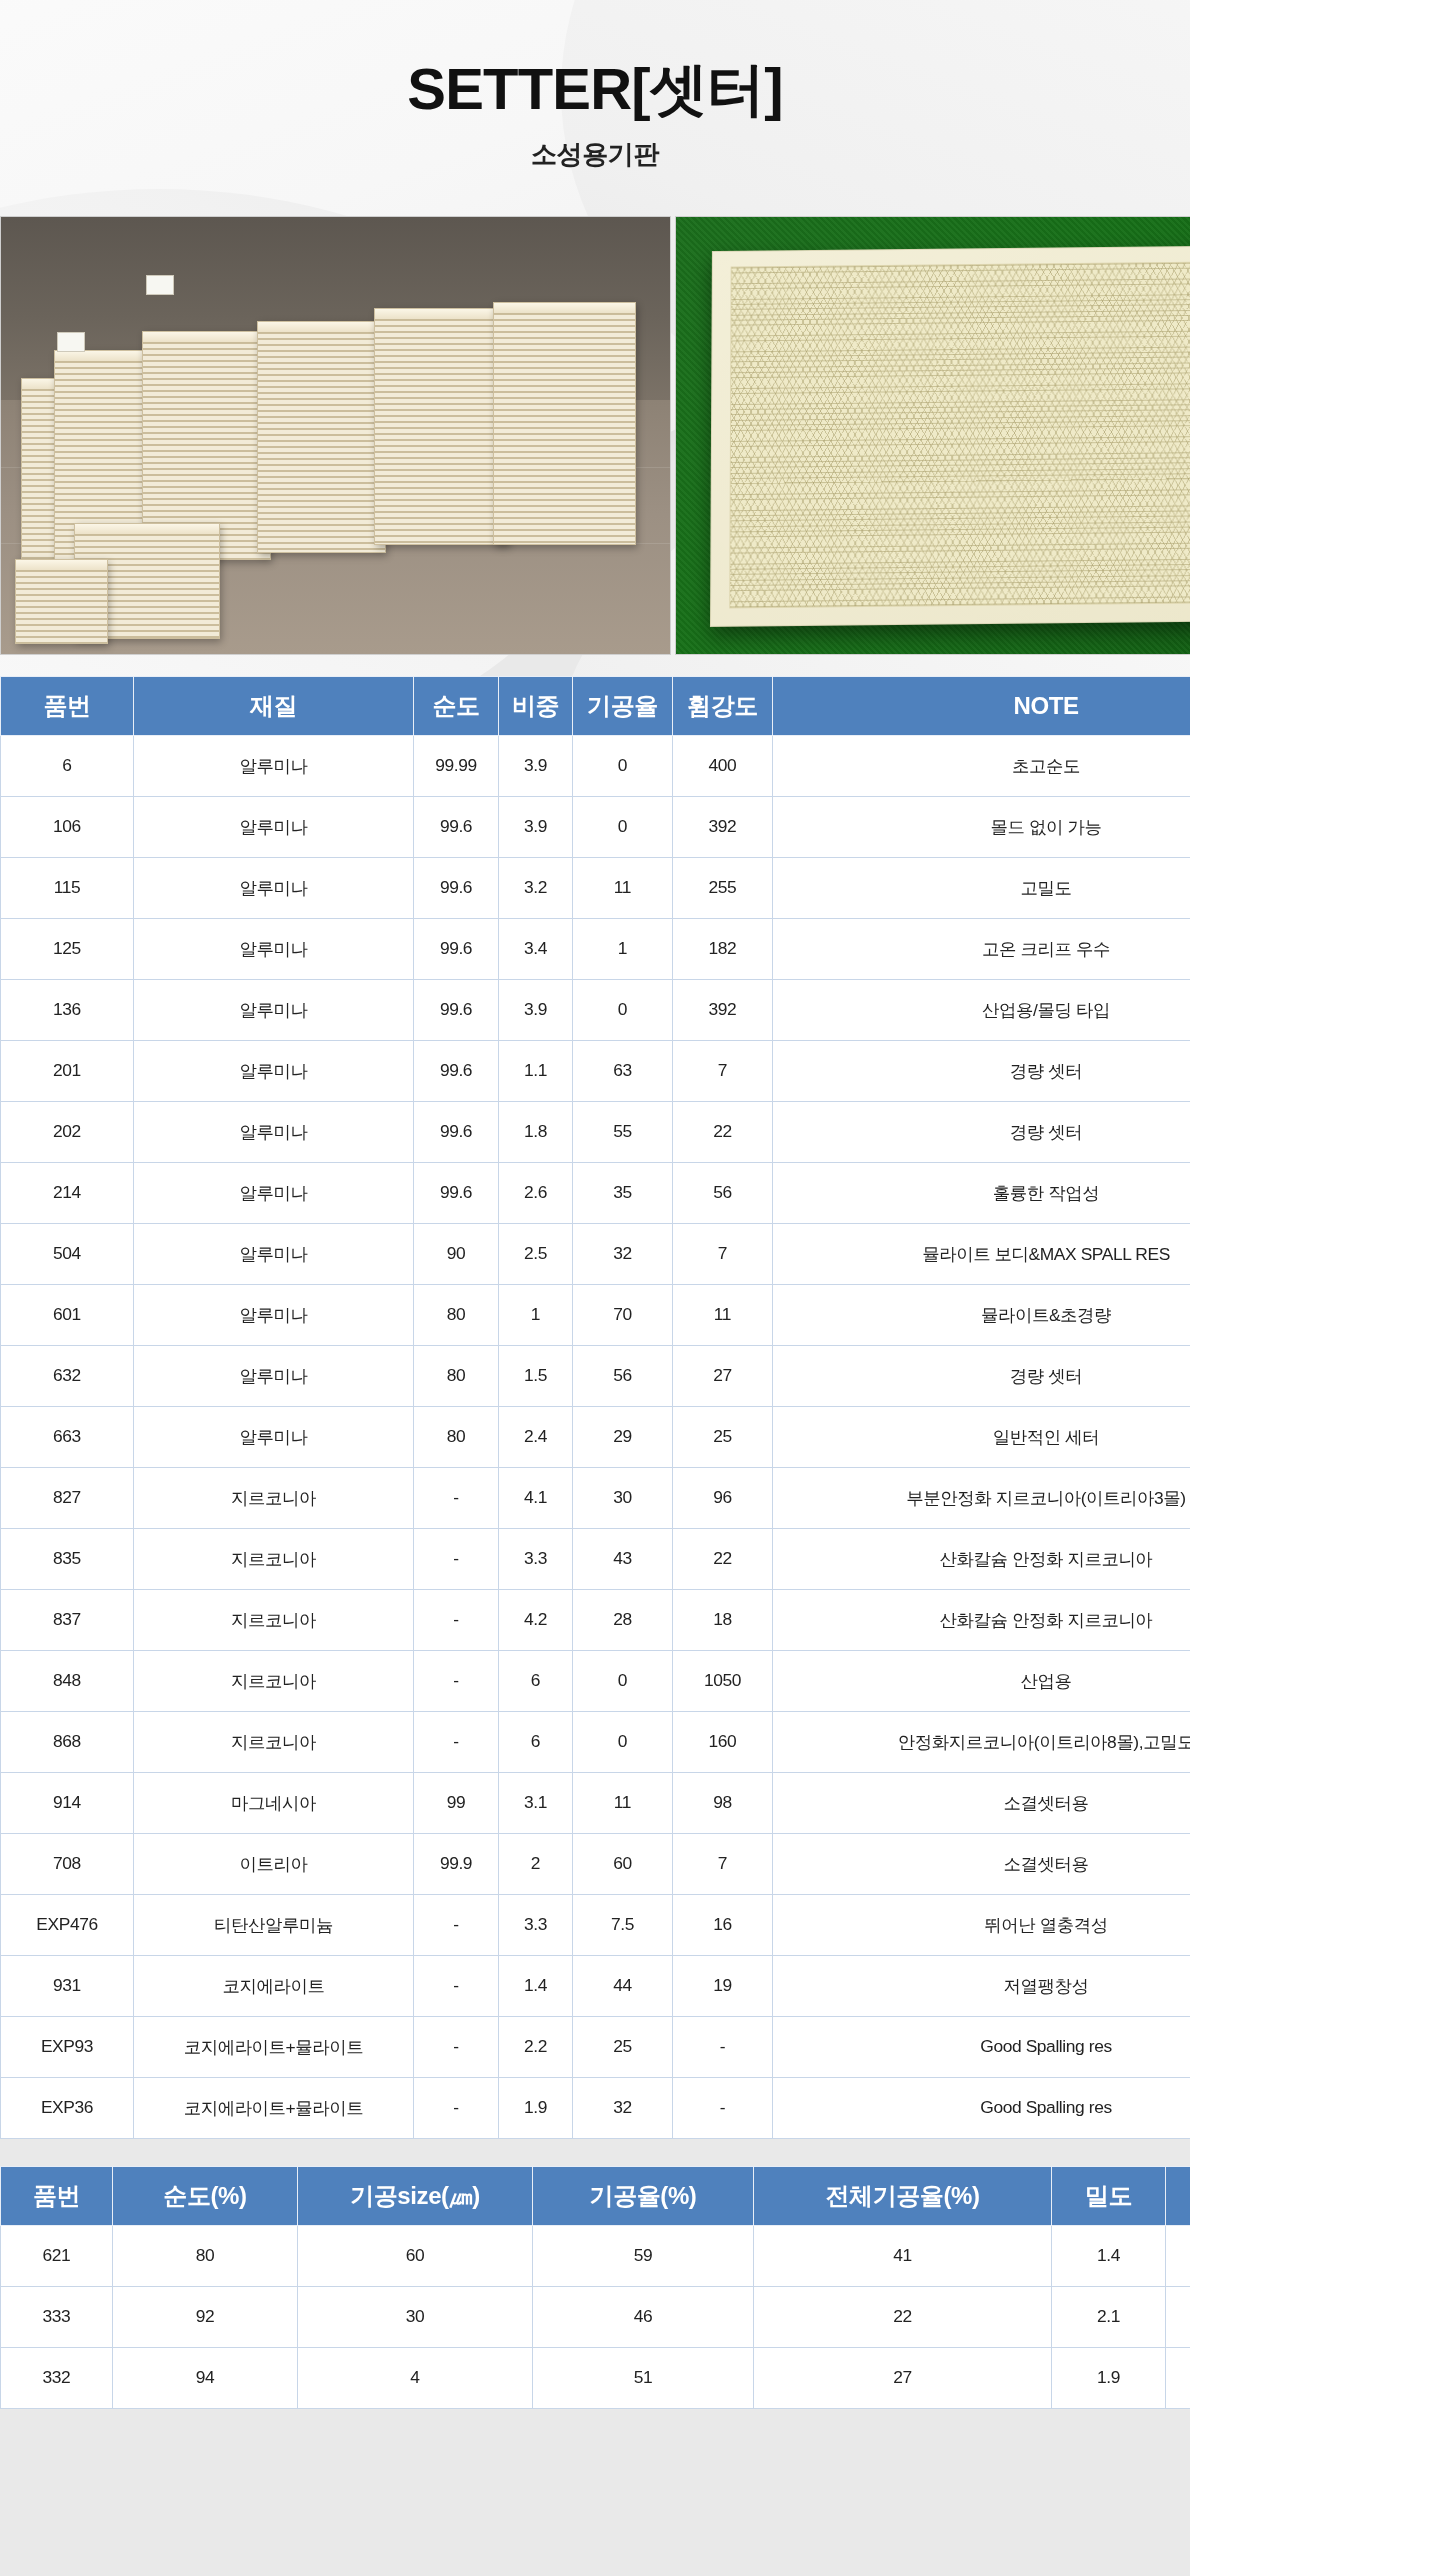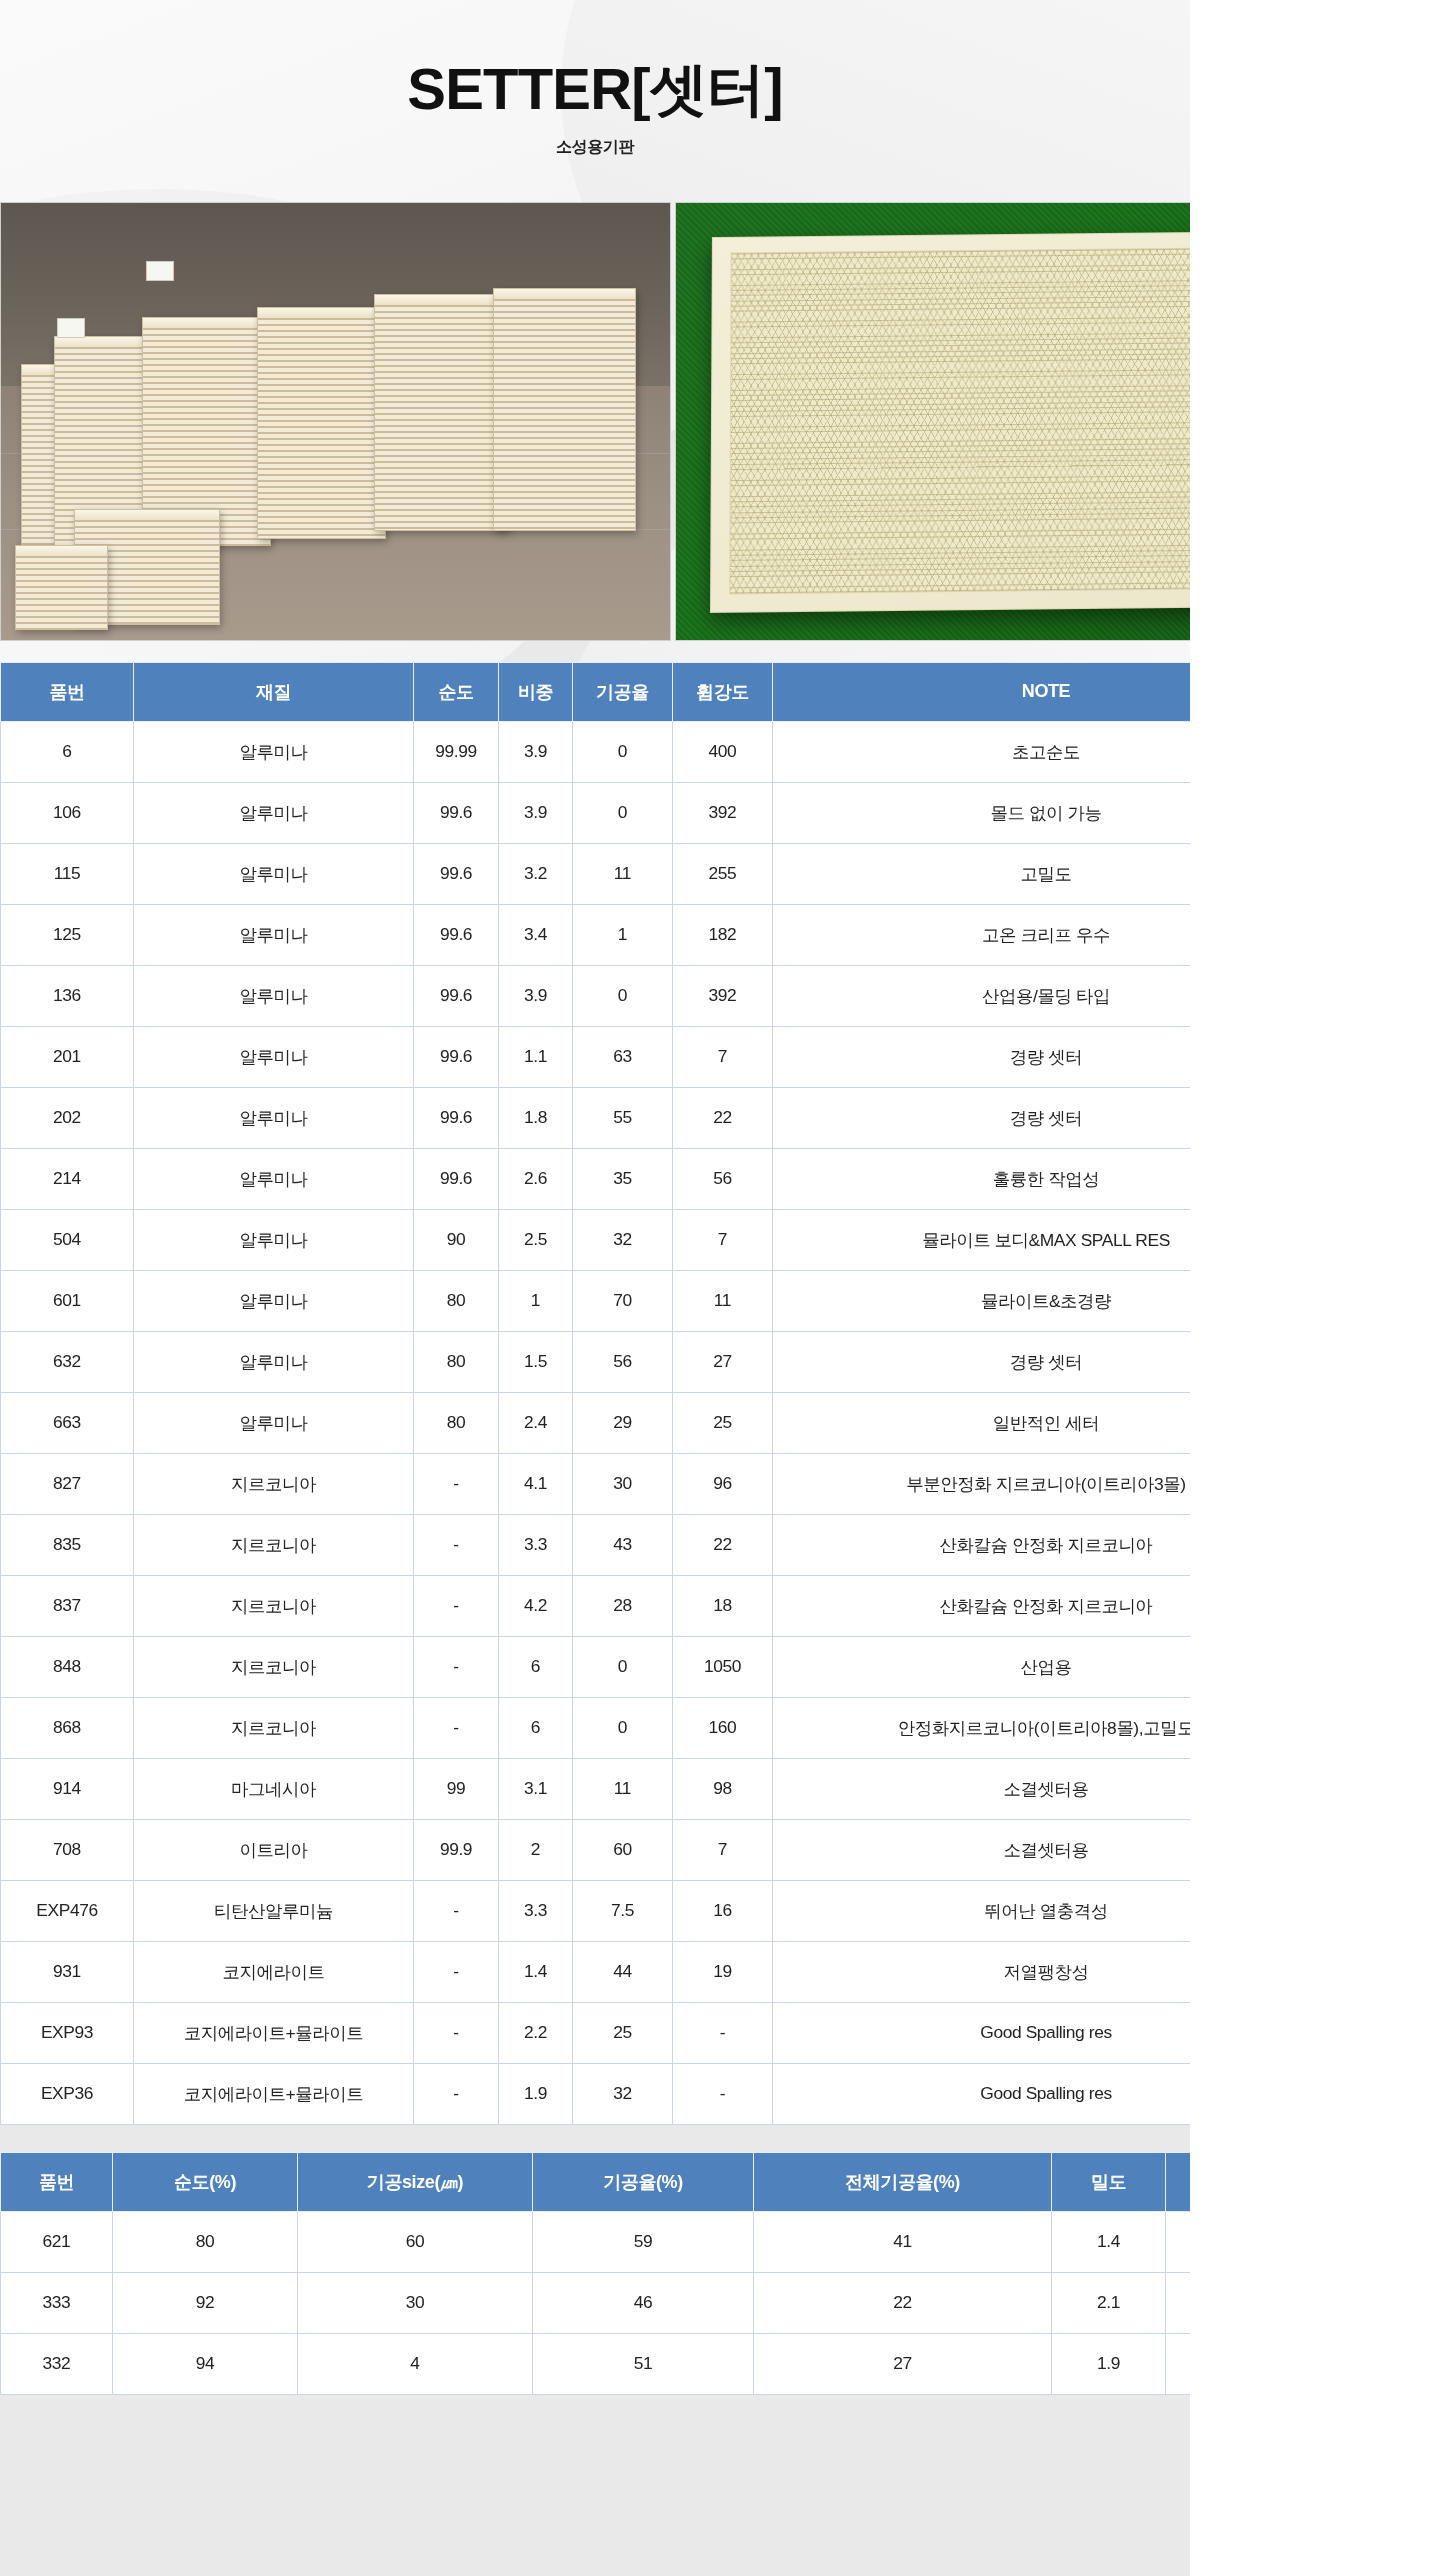--- a/index.html
+++ b/index.html
@@ -49,21 +49,21 @@
   }
   .title-main{
     font-size:58px;
     font-weight:bold;
     letter-spacing:-0.8px;
     color:#111;
     line-height:1.05;
   }
   .title-sub{
     margin-top:16.7px;
-    font-size:16px;
+    font-size:26px;
     font-weight:bold;
     color:#222;
     letter-spacing:-0.4px;
   }
 
   
   .photos{
     margin:44px auto 0;
     width:1349px;
     display:flex;
@@ -134,21 +134,21 @@
   }
   table{
     width:100%;
     border-collapse:collapse;
     background:#ffffff;
     table-layout:fixed;
   }
   thead th{
     background:#4f81bd;
     color:#ffffff;
-    font-size:18px;
+    font-size:24px;
     font-weight:bold;
     height:56px;
     border:0.8px solid #e8eef7;
     letter-spacing:-0.4px;
   }
   tbody td{
     height:58px;
     font-size:17.4px;
     text-align:center;
     color:#222;

